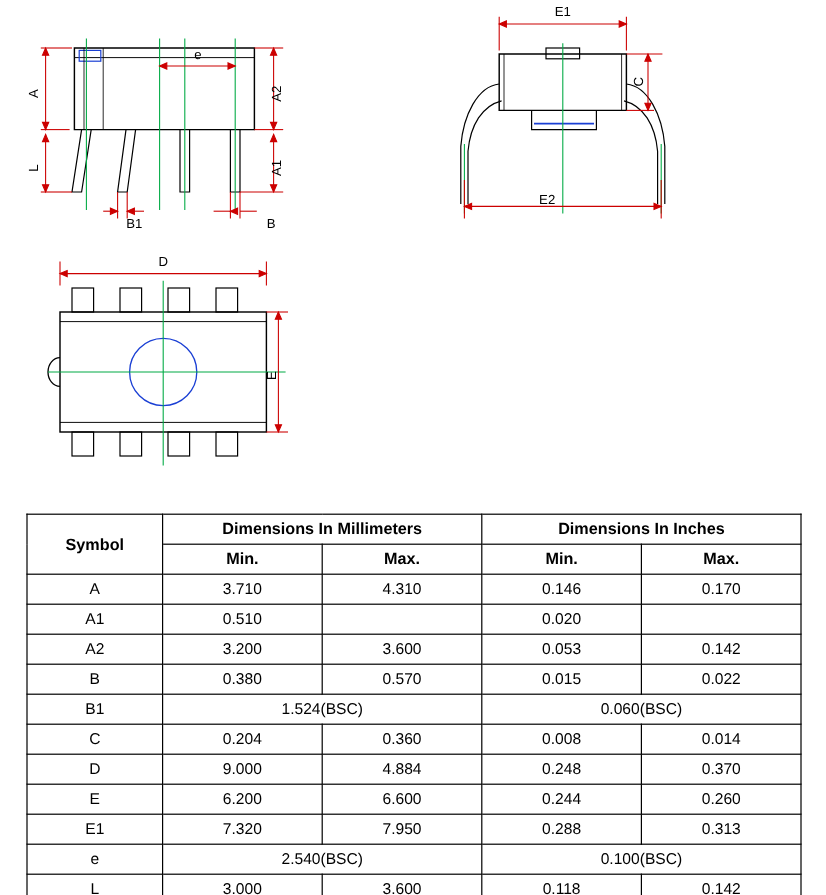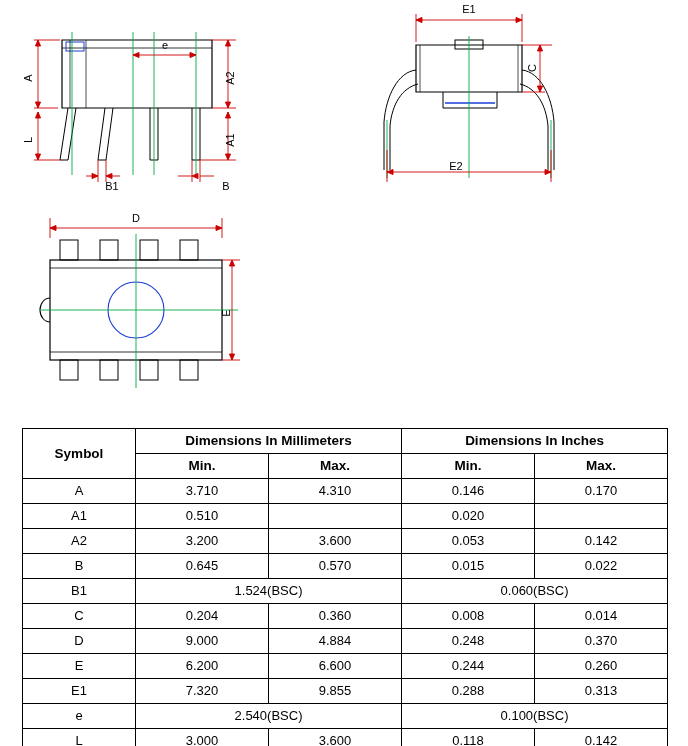--- a/index.html
+++ b/index.html
@@ -292,21 +292,21 @@
           </tr>
           <tr>
             <td>A2</td>
             <td>3.200</td>
             <td>3.600</td>
             <td>0.053</td>
             <td>0.142</td>
           </tr>
           <tr>
             <td>B</td>
-            <td>0.645</td>
+            <td>0.380</td>
             <td>0.570</td>
             <td>0.015</td>
             <td>0.022</td>
           </tr>
           <tr>
             <td>B1</td>
             <td colspan="2" class="span-cell">1.524(BSC)</td>
             <td colspan="2" class="span-cell">0.060(BSC)</td>
           </tr>
           <tr>
@@ -326,21 +326,21 @@
           <tr>
             <td>E</td>
             <td>6.200</td>
             <td>6.600</td>
             <td>0.244</td>
             <td>0.260</td>
           </tr>
           <tr>
             <td>E1</td>
             <td>7.320</td>
-            <td>9.855</td>
+            <td>7.950</td>
             <td>0.288</td>
             <td>0.313</td>
           </tr>
           <tr>
             <td>e</td>
             <td colspan="2" class="span-cell">2.540(BSC)</td>
             <td colspan="2" class="span-cell">0.100(BSC)</td>
           </tr>
           <tr>
             <td>L</td>

